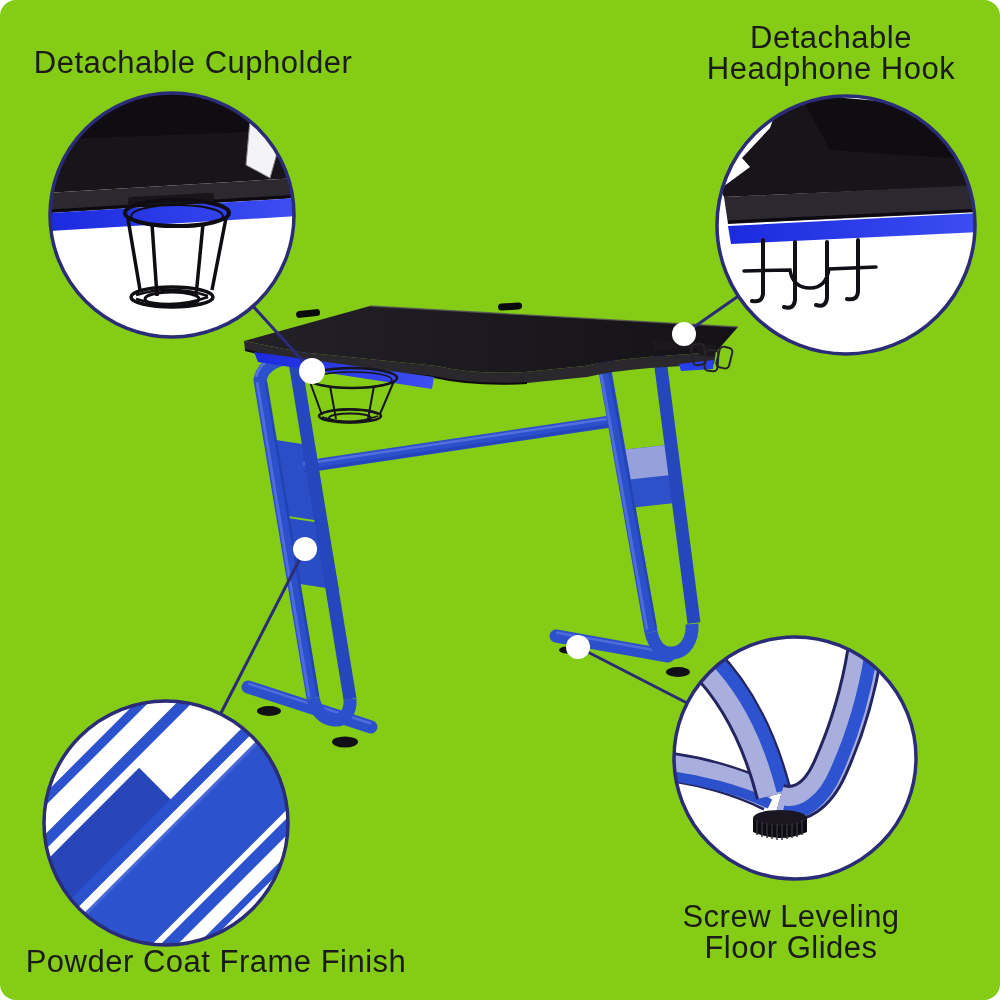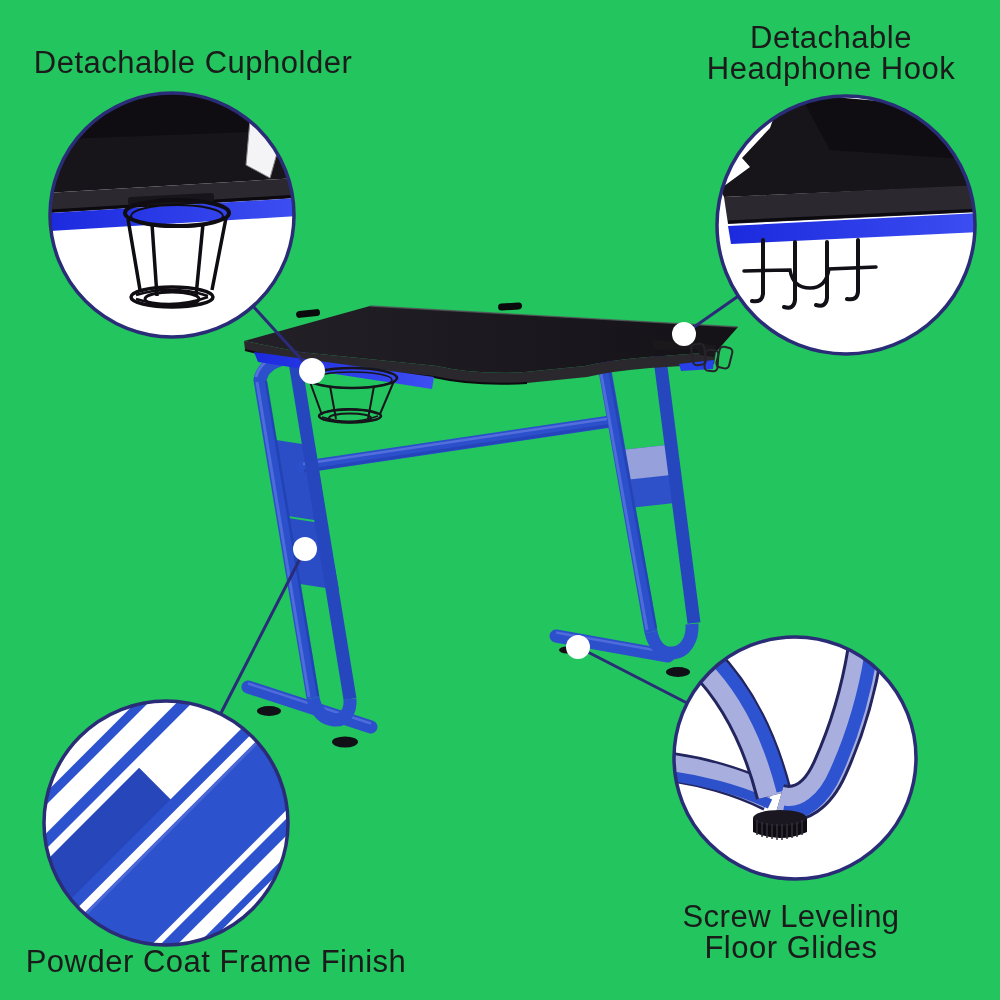--- a/index.html
+++ b/index.html
@@ -1,17 +1,17 @@
 <!DOCTYPE html>
 <html><head>
 <meta charset="utf-8">
 <style>
   html,body{margin:0;padding:0;background:#ffffff;}
-  .stage{position:relative;width:1000px;height:1000px;background:#22c55e;overflow:hidden;
-         font-family:"Liberation Sans",sans-serif;}
+  .stage{position:relative;width:1000px;height:1000px;background:#84cc16;overflow:hidden;
+         font-family:"Liberation Sans",sans-serif;border-radius:16px;}
   svg{display:block}
   .callout-label{fill:#1b1b1b;font-family:"Liberation Sans",sans-serif;font-size:31px;
                  letter-spacing:0.5px;font-weight:400;}
 </style>
 </head>
 <body>
 
 <div class="stage">
 <svg width="1000" height="1000" viewBox="0 0 1000 1000">
   <defs>

